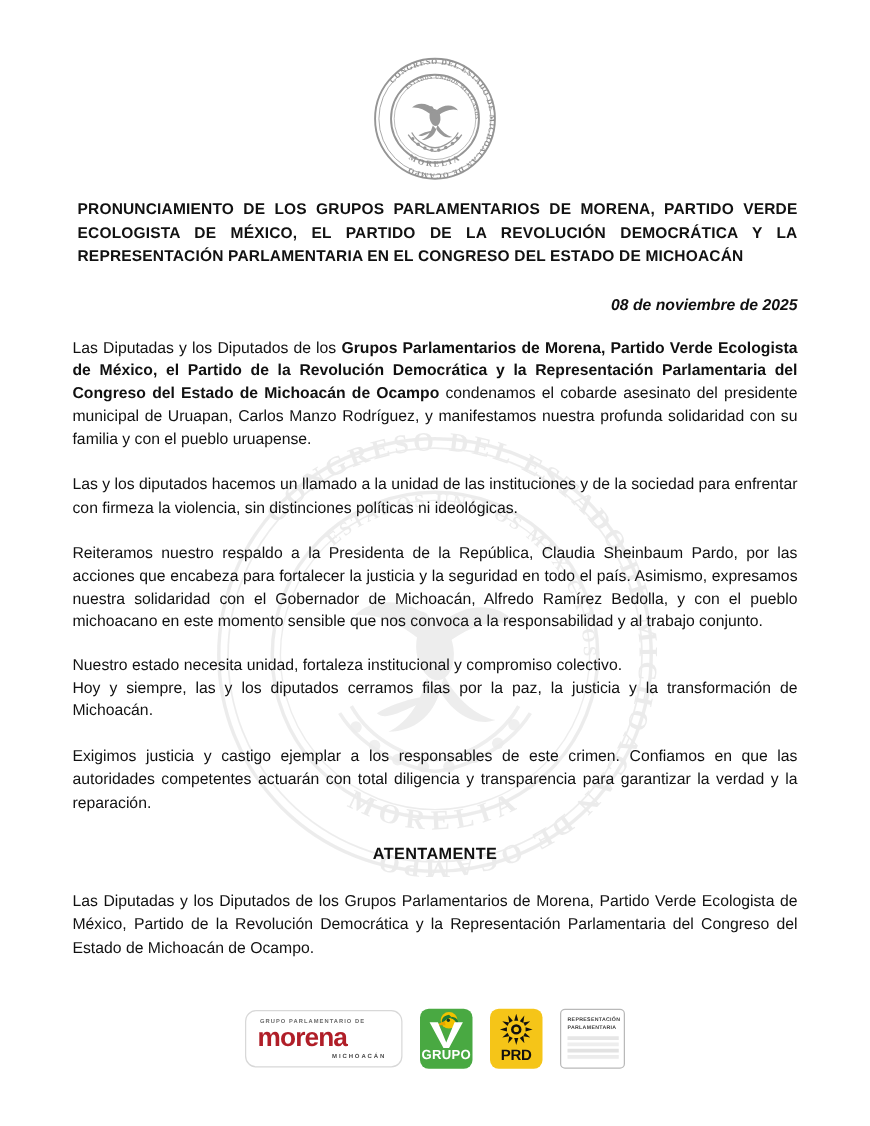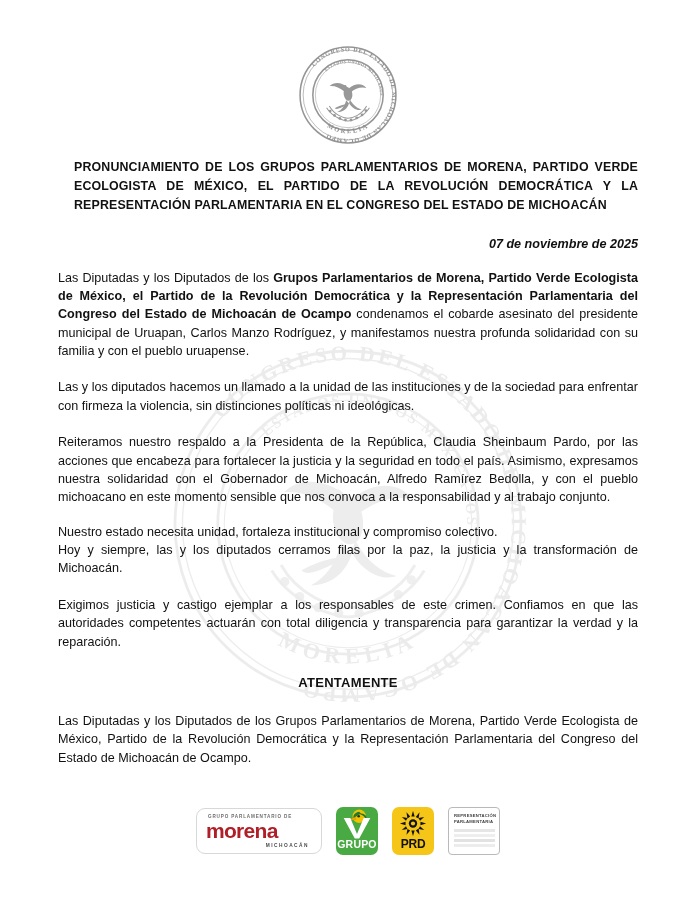--- a/index.html
+++ b/index.html
@@ -61,21 +61,21 @@
     z-index: 3;
   }
 
   .doc-title {
     font-size: 12.4px;
     font-weight: bold;
     line-height: 1.52;
     text-align: justify;
     text-align-last: left;
     letter-spacing: 0.15px;
-    margin: 0 0 0 16px;
+    margin: 0 0 0 4px;
     color: #111;
   }
 
   .doc-date {
     margin-top: 22px;
     font-size: 12.6px;
     font-style: italic;
     font-weight: bold;
     text-align: right;
     color: #111;
@@ -360,21 +360,21 @@
         <circle cx="255" cy="278" r="5.5"></circle>
           <circle cx="270" cy="261" r="5.5"></circle>
       </g>
     </svg>
   </div>
 
   <div class="content">
 
     <h1 class="doc-title">PRONUNCIAMIENTO DE LOS GRUPOS PARLAMENTARIOS DE MORENA, PARTIDO VERDE ECOLOGISTA DE MÉXICO, EL PARTIDO DE LA REVOLUCIÓN DEMOCRÁTICA Y LA REPRESENTACIÓN PARLAMENTARIA EN EL CONGRESO DEL ESTADO DE MICHOACÁN</h1>
 
-    <div class="doc-date">07 de noviembre de 2025</div>
+    <div class="doc-date">08 de noviembre de 2025</div>
 
     <p class="para"><span>Las Diputadas y los Diputados de los </span><b>Grupos Parlamentarios de Morena, Partido Verde Ecologista de México, el Partido de la Revolución Democrática y la Representación Parlamentaria del Congreso del Estado de Michoacán de Ocampo</b><span> condenamos el cobarde asesinato del presidente municipal de Uruapan, Carlos Manzo Rodríguez, y manifestamos nuestra profunda solidaridad con su familia y con el pueblo uruapense.</span></p>
 
     <p class="para">Las y los diputados hacemos un llamado a la unidad de las instituciones y de la sociedad para enfrentar con firmeza la violencia, sin distinciones políticas ni ideológicas.</p>
 
     <p class="para">Reiteramos nuestro respaldo a la Presidenta de la República, Claudia Sheinbaum Pardo, por las acciones que encabeza para fortalecer la justicia y la seguridad en todo el país. Asimismo, expresamos nuestra solidaridad con el Gobernador de Michoacán, Alfredo Ramírez Bedolla, y con el pueblo michoacano en este momento sensible que nos convoca a la responsabilidad y al trabajo conjunto.</p>
 
     <p class="para tight">
       <span class="nobreak-line">Nuestro estado necesita unidad, fortaleza institucional y compromiso colectivo.</span>
       <span>Hoy y siempre, las y los diputados cerramos filas por la paz, la justicia y la transformación de Michoacán.</span>

